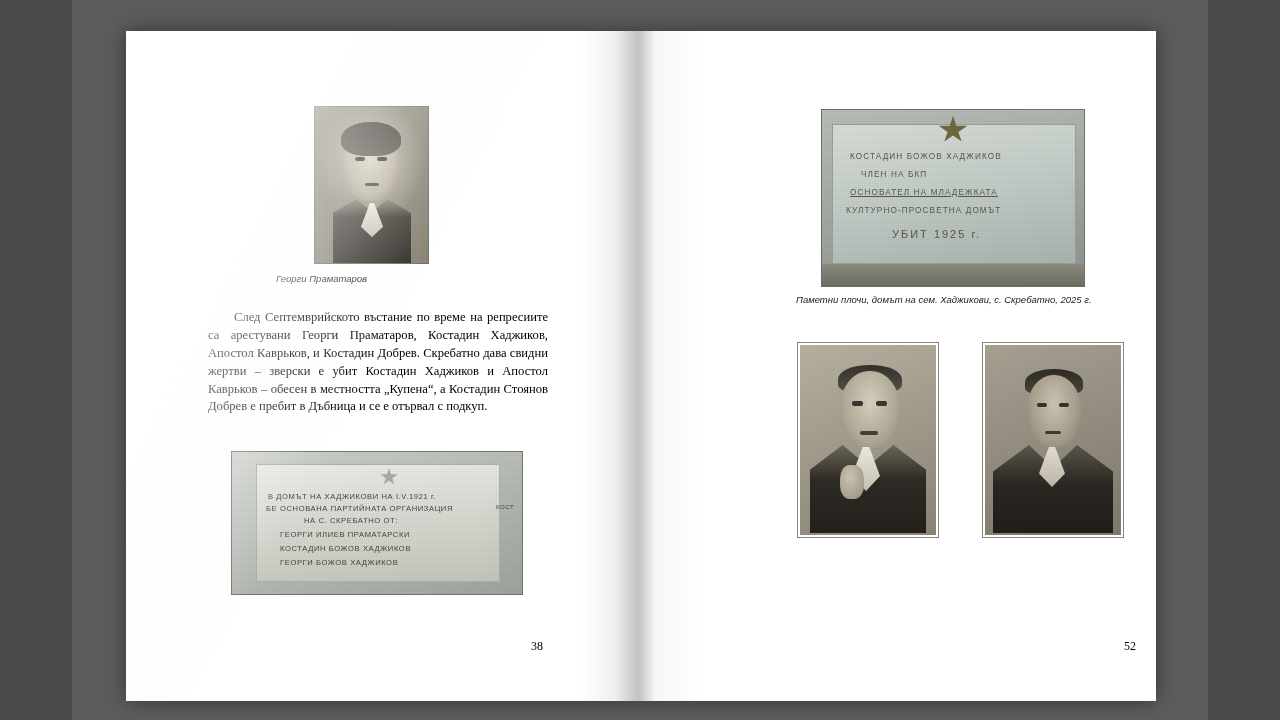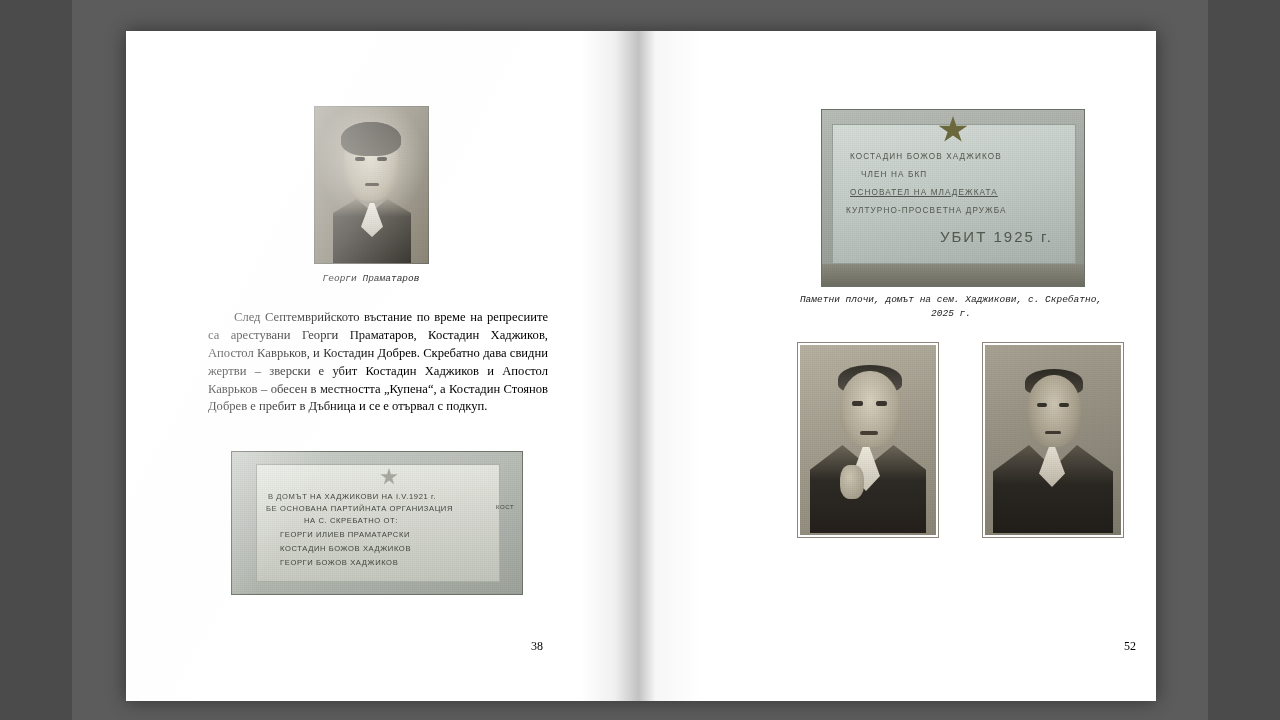--- a/index.html
+++ b/index.html
@@ -87,26 +87,25 @@
 
   .photo {
     position: absolute;
     background: #8a8a82;
     border: 1px solid #6e6e66;
     overflow: hidden;
   }
 
   .caption {
     position: absolute;
-    font-family: Liberation Mono, monospace;
+    font-family: Liberation Sans, sans-serif;
     font-style: italic;
     font-size: 9.5px;
     color: #1a1a1a;
     line-height: 1.45;
-    text-align: center;
   }
 
   .body-text {
     position: absolute;
     font-family: "Liberation Serif", serif;
     font-size: 12.6px;
     color: #000;
     line-height: 1.42;
     text-align: justify;
     text-indent: 26px;
@@ -353,22 +352,22 @@
     </div>
 
     <div class="page right">
 
       <div class="photo" id="photo-plaque-1925">
         <div class="slab"></div>
         <div class="star"></div>
         <div class="lbl" style="left:28px; top:42px;">КОСТАДИН БОЖОВ ХАДЖИКОВ</div>
         <div class="lbl" style="left:39px; top:60px;">ЧЛЕН НА БКП</div>
         <div class="lbl" style="left:28px; top:78px;text-decoration:underline;">ОСНОВАТЕЛ НА МЛАДЕЖКАТА</div>
-        <div class="lbl" style="left:24px; top:96px;">КУЛТУРНО-ПРОСВЕТНА ДРУЖБА</div>
-        <div class="lbl" style="left:70px; top:118px; font-size:15px; letter-spacing:2px;margin-left:48px;">УБИТ 1925 г.</div>
+        <div class="lbl" style="left:24px; top:96px;">КУЛТУРНО-ПРОСВЕТНА ДОМЪТ</div>
+        <div class="lbl" style="left:70px; top:118px; font-size:11px; letter-spacing:2px;">УБИТ 1925 г.</div>
         <div class="base"></div>
         <div class="noise"></div>
       </div>
 
       <div class="caption" style="left:155px; top:262px; width:310px;">Паметни плочи, домът на сем. Хаджикови, с. Скребатно, 2025 г.</div>
 
       <div class="photo" id="photo-krastin-ivan">
         <div class="hair"></div>
         <div class="head"></div>
         <div class="eye-l"></div>

